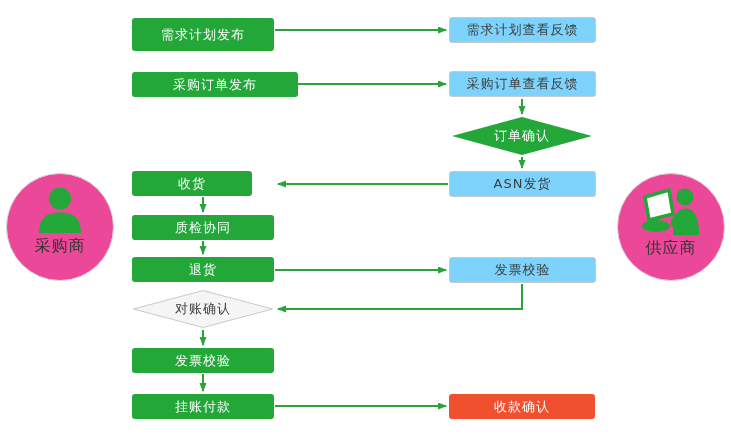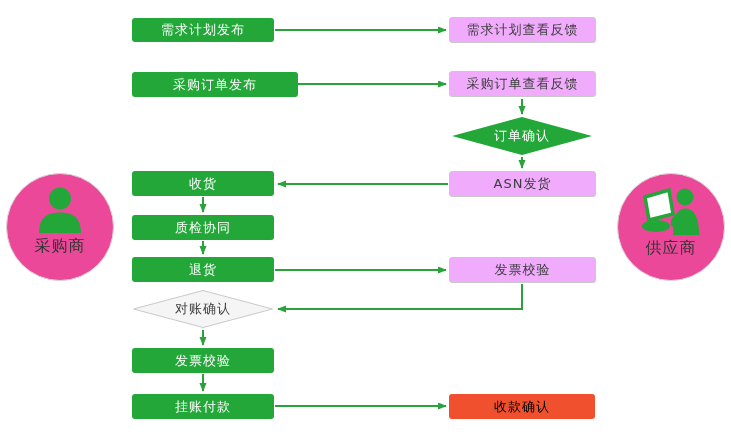--- a/index.html
+++ b/index.html
@@ -7,22 +7,22 @@
   .canvas{
     position:relative;width:731px;height:436px;background:#ffffff;overflow:hidden;
   }
   .connectors{position:absolute;left:0;top:0;width:731px;height:436px;pointer-events:none;}
   .node{
     position:absolute;display:flex;align-items:center;justify-content:center;
     box-sizing:border-box;font-size:13px;border-radius:3px;letter-spacing:1px;
     white-space:nowrap;
   }
   .node.green{background:#22a738;color:#ffffff;}
-  .node.gray{background:#f0abfc;border:1px solid #c9c9c9;color:#3d3d3d;}
-  .node.red{background:#f0502e;color:#000000;}
+  .node.gray{background:#7dd3fc;border:1px solid #c9c9c9;color:#3d3d3d;}
+  .node.red{background:#f0502e;color:#ffffff;}
   .diamond{
     position:absolute;display:flex;align-items:center;justify-content:center;
   }
   .diamond svg{position:absolute;left:0;top:0;}
   .diamond .dlabel{position:relative;font-size:13px;letter-spacing:1px;white-space:nowrap;}
   .diamond.green-d .dlabel{color:#ffffff;}
   .diamond.gray-d .dlabel{color:#3d3d3d;}
   .actor{
     position:absolute;width:108px;height:108px;border-radius:50%;
     background:#ec4899;border:1px solid #d9d9d9;box-sizing:border-box;
@@ -74,23 +74,23 @@
         <polygon points="6,10 30,3 34,27 10,33" fill="#ffffff" stroke="#22a738" stroke-width="3.5"></polygon>
         <ellipse cx="17" cy="39" rx="14" ry="6" fill="#22a738"></ellipse>
         <circle cx="46" cy="10" r="8.5" fill="#22a738"></circle>
         <path d="M34,48 C34,30 38,21.5 46,21.5 C54,21.5 60,28 60,48 Z" fill="#22a738"></path>
         <path d="M40,26 C34,28 31,33 32,39 L38,41 C36,35 38,30 42,28 Z" fill="#22a738"></path>
       </svg>
     </span>
     <span class="alabel">供应商</span>
   </div>
 
-  <div class="node green" style="left:132px;top:18px;width:142px;height:24px;">需求计划发布</div>
+  <div class="node green" style="left:132px;top:18px;width:142px;height:33px;">需求计划发布</div>
   <div class="node green" style="left:132px;top:72px;width:166px;height:25px;">采购订单发布</div>
-  <div class="node green" style="left:132px;top:171px;width:142px;height:25px;">收货</div>
+  <div class="node green" style="left:132px;top:171px;width:120px;height:25px;">收货</div>
   <div class="node green" style="left:132px;top:215px;width:142px;height:25px;">质检协同</div>
   <div class="node green" style="left:132px;top:257px;width:142px;height:25px;">退货</div>
   <div class="node green" style="left:132px;top:348px;width:142px;height:25px;">发票校验</div>
   <div class="node green" style="left:132px;top:394px;width:142px;height:25px;">挂账付款</div>
 
   <div class="diamond gray-d" style="left:133px;top:290px;width:140px;height:38px;">
     <svg width="140" height="38" viewBox="0 0 140 38">
       <polygon points="70,0.5 139.5,19 70,37.5 0.5,19" fill="#f5f5f5" stroke="#c9c9c9" stroke-width="1"></polygon>
     </svg>
     <span class="dlabel">对账确认</span>

